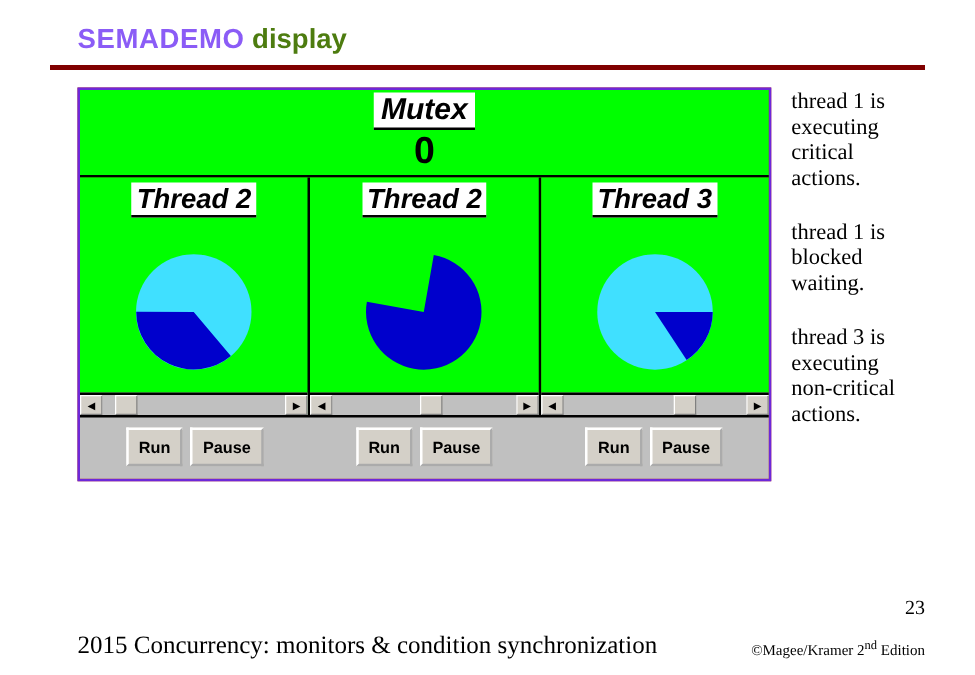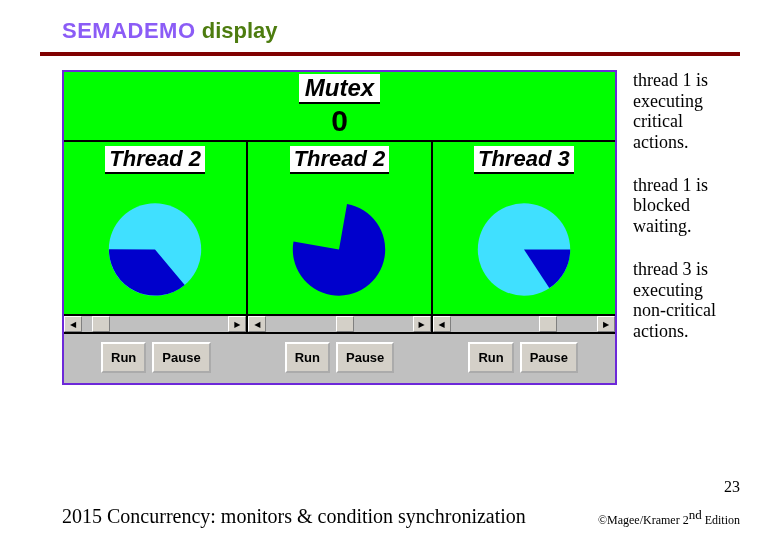--- a/index.html
+++ b/index.html
@@ -157,21 +157,21 @@
     left: 62px;
     bottom: 12px;
     font-size: 20px;
   }
   .copyright {
     position: absolute;
     right: 40px;
     bottom: 12px;
     font-size: 12px;
   }
-  .copyright sup { font-size: 13px; }
+  .copyright sup { font-size: 10px; }
   .page-num {
     position: absolute;
     right: 40px;
     bottom: 44px;
     font-size: 16px;
   }
 </style>
 </head>
 <body>
 

